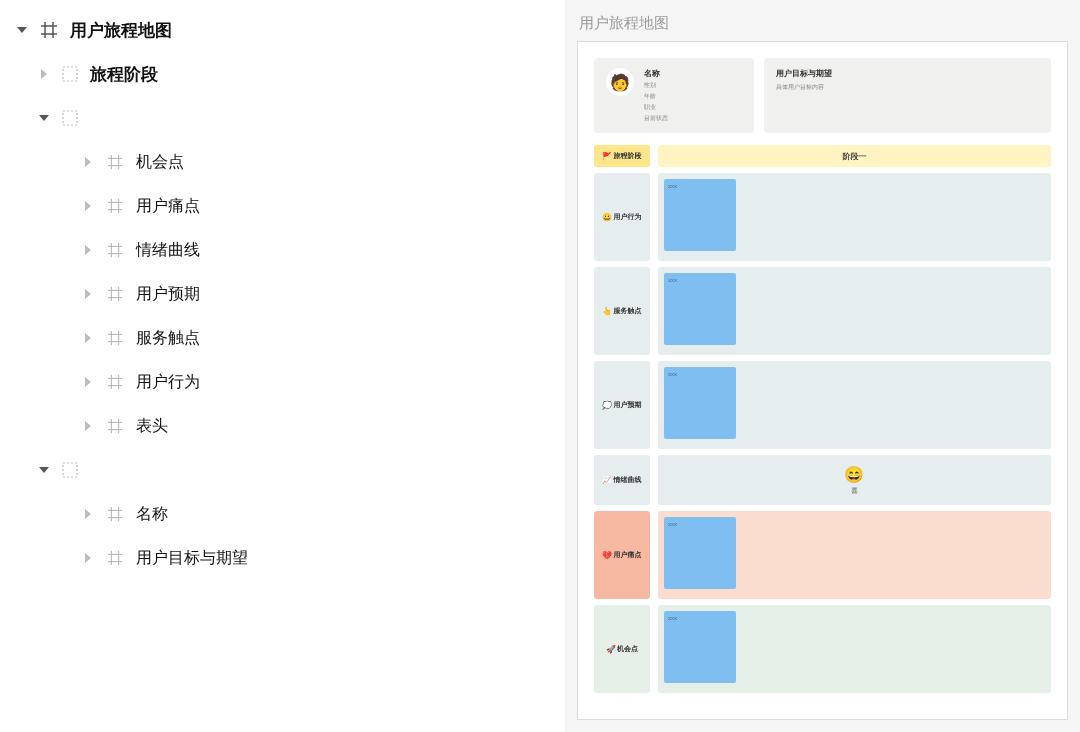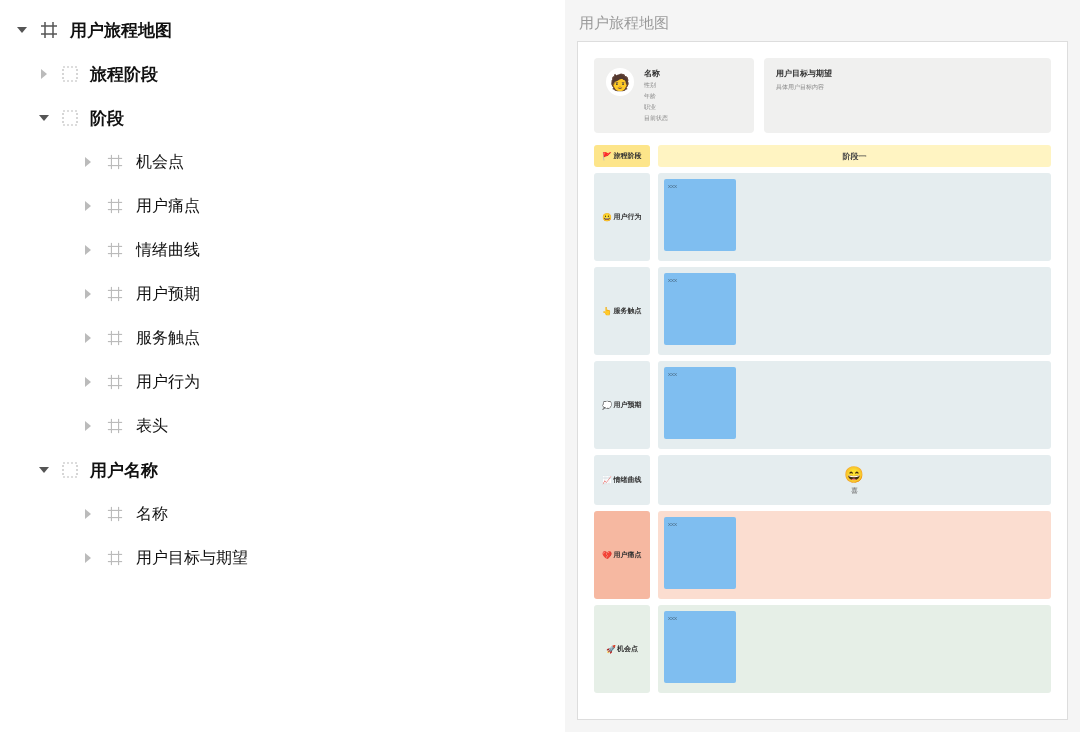--- a/index.html
+++ b/index.html
@@ -243,21 +243,20 @@
     <span class="tree-label">旅程阶段</span>
   </div>
 
   <div class="tree-row indent1">
     <span class="tree-chevron down"></span>
     <span class="tree-icon dash-box">
       <svg width="16" height="16" viewBox="0 0 16 16" fill="none" stroke="#bbb" stroke-width="1.2" stroke-dasharray="2 2">
           <rect x="1" y="1" width="14" height="14"></rect>
         </svg>
     </span>
-    <span class="tree-label">阶段</span>
   </div>
 
   <div class="tree-row indent2 lvl2">
     <span class="tree-chevron right"></span>
     <span class="tree-icon">
       <svg width="16" height="16" viewBox="0 0 18 18" fill="none" stroke="#bbb" stroke-width="1.3">
           <line x1="5" y1="1" x2="5" y2="17"></line>
           <line x1="13" y1="1" x2="13" y2="17"></line>
           <line x1="1" y1="5" x2="17" y2="5"></line>
           <line x1="1" y1="13" x2="17" y2="13"></line>
@@ -338,21 +337,20 @@
     <span class="tree-label">表头</span>
   </div>
 
   <div class="tree-row indent1">
     <span class="tree-chevron down"></span>
     <span class="tree-icon dash-box">
       <svg width="16" height="16" viewBox="0 0 16 16" fill="none" stroke="#bbb" stroke-width="1.2" stroke-dasharray="2 2">
           <rect x="1" y="1" width="14" height="14"></rect>
         </svg>
     </span>
-    <span class="tree-label">用户名称</span>
   </div>
   <div class="tree-row indent2 lvl2">
     <span class="tree-chevron right"></span>
     <span class="tree-icon">
       <svg width="16" height="16" viewBox="0 0 18 18" fill="none" stroke="#bbb" stroke-width="1.3">
           <line x1="5" y1="1" x2="5" y2="17"></line>
           <line x1="13" y1="1" x2="13" y2="17"></line>
           <line x1="1" y1="5" x2="17" y2="5"></line>
           <line x1="1" y1="13" x2="17" y2="13"></line>
         </svg>

